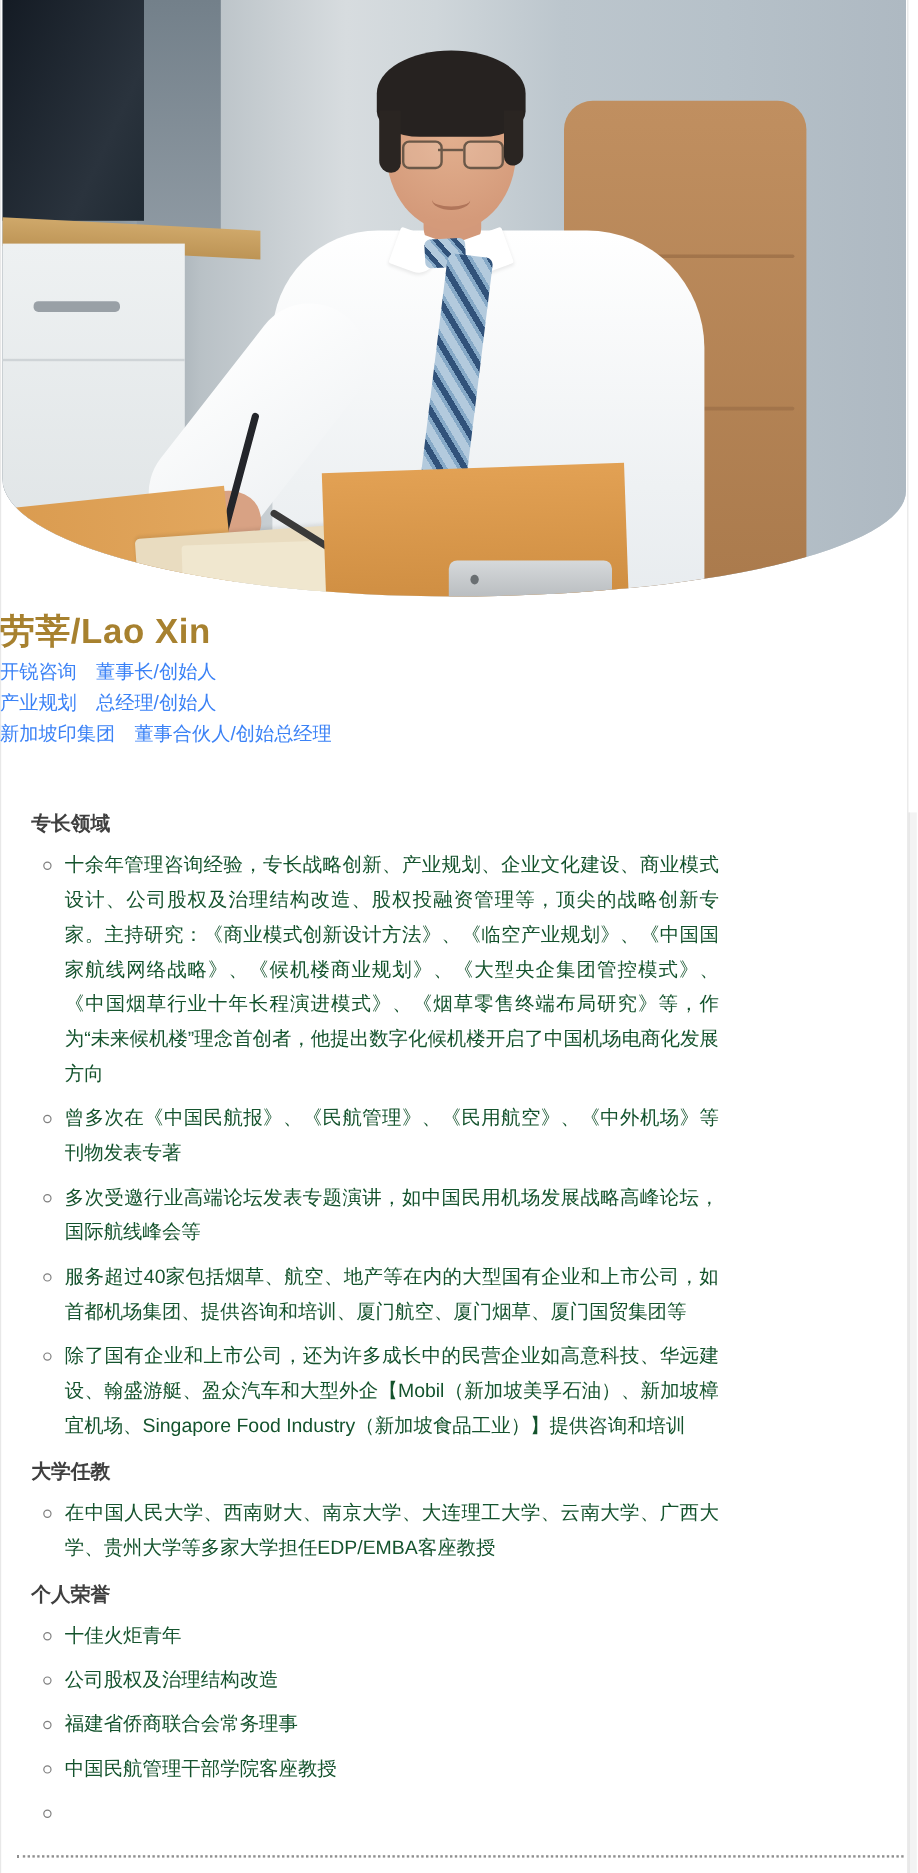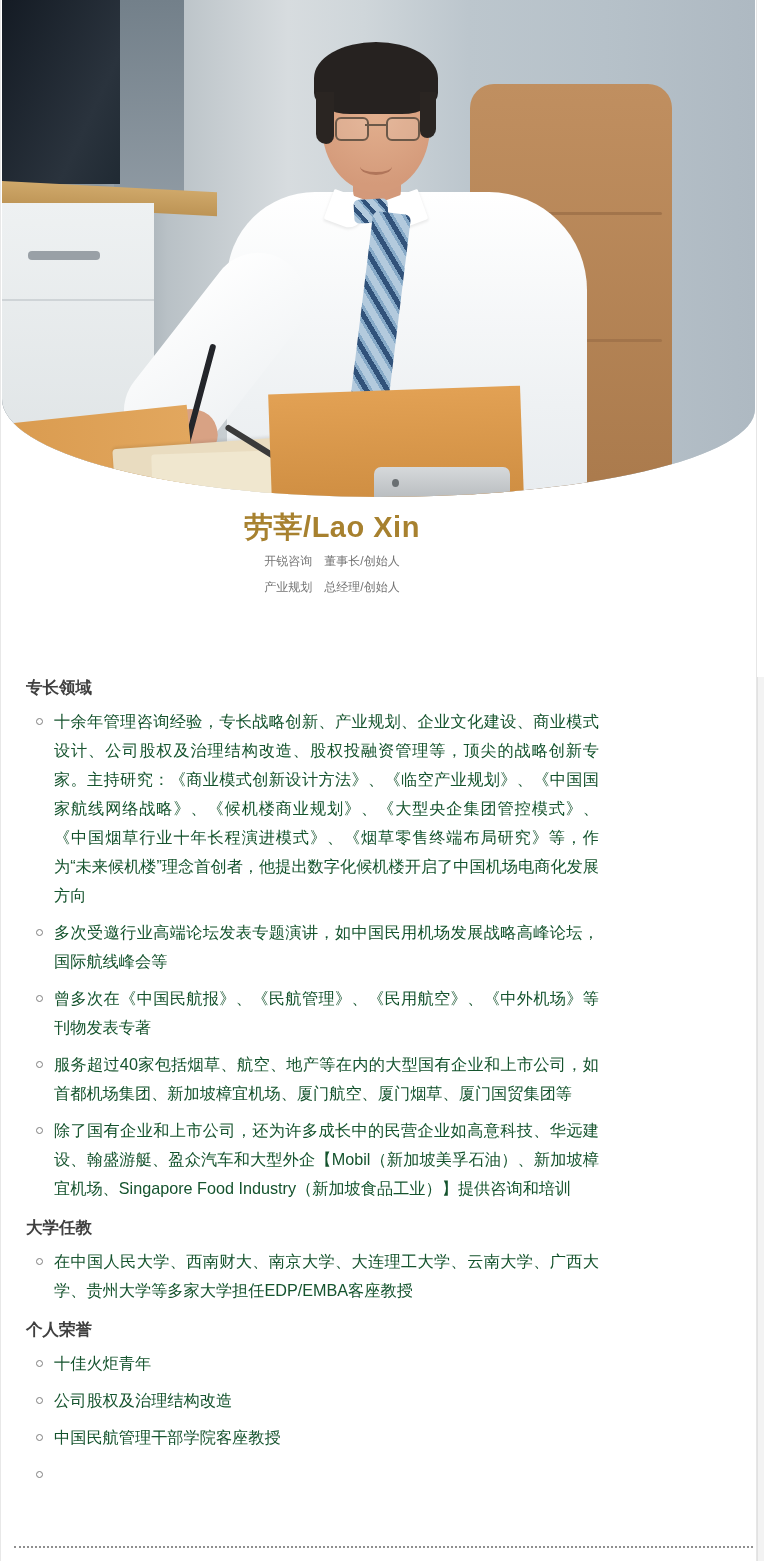--- a/index.html
+++ b/index.html
@@ -51,24 +51,24 @@
   .pen-held{left:192px;top:342px;width:6px;height:128px;background:#23252a;border-radius:3px;transform:rotate(15deg);}
   .desk-left{left:-10px;top:415px;width:200px;height:92px;background:linear-gradient(90deg,#d99a4e,#e2a75e);transform:rotate(-6deg);}
   .papers{left:112px;top:441px;width:234px;height:58px;background:#ead dcc;background:#e9dcc0;border-radius:4px;transform:rotate(-4deg);box-shadow:0 -2px 3px rgba(0,0,0,.08);}
   .paper2{left:150px;top:452px;width:150px;height:46px;background:#f0e7cf;border-radius:3px;transform:rotate(-2deg);}
   .pen-on-paper{left:218px;top:444px;width:78px;height:6px;background:#3a3a3a;border-radius:3px;transform:rotate(32deg);}
   .desk-right{left:268px;top:390px;width:252px;height:110px;background:linear-gradient(180deg,#e2a154,#cf8e42);transform:rotate(-2deg);}
   .laptop{left:372px;top:467px;width:136px;height:32px;background:linear-gradient(180deg,#d6d9db,#b8bcbf);border-radius:7px 7px 0 0;}
   .apple-dot{left:18px;top:12px;width:7px;height:8px;background:#6a6f72;border-radius:50%;}
 
   
-  .header{position:absolute;left:0;top:511px;width:664px;text-align:center;}
+  .header{position:absolute;left:0;top:511px;width:664px;text-align:left;}
   .name{font-size:29px;line-height:33px;font-weight:700;color:#a7812f;letter-spacing:.5px;}
   .titles{margin-top:4px;}
-  .title-line{font-size:12px;line-height:26px;color:#737373;}
+  .title-line{font-size:16px;line-height:26px;color:#3b82f6;}
 
   .content{position:absolute;left:0;top:677px;width:616px;padding:0 17px 0 26px;box-sizing:border-box;}
   .section-heading{font-size:16.5px;line-height:21px;font-weight:700;color:#3f3f3f;margin:0 0 9px 0;}
   .blist{margin:0 0 14px 0;padding:0;list-style:none;}
   .li{display:flex;margin:0 0 8px 0;}
   .dot{flex:none;width:5px;height:5px;border:1px solid #7f7f7f;border-radius:50%;margin:11px 11px 0 10px;}
   .li p{margin:0;font-size:16.2px;line-height:29px;color:#14532d;text-align:justify;}
 
   .separator{position:absolute;left:14px;right:12px;top:1546px;border-top:2px dotted #8f8f8f;}
 </style>
@@ -115,42 +115,43 @@
   <div class="laptop">
     <div class="apple-dot"></div>
   </div>
 </div>
 
 <div class="header">
   <div class="name">劳莘/Lao Xin</div>
   <div class="titles">
     <div class="title-line">开锐咨询　董事长/创始人</div>
     <div class="title-line">产业规划　总经理/创始人</div>
+    <div class="title-line">新加坡印集团　董事合伙人/创始总经理</div>
   </div>
 </div>
 
 <div class="content">
 
   <h3 class="section-heading">专长领域</h3>
   <ul class="blist">
     <li class="li">
         <span class="dot"></span>
         <p>十余年管理咨询经验，专长战略创新、产业规划、企业文化建设、商业模式设计、公司股权及治理结构改造、股权投融资管理等，顶尖的战略创新专家。主持研究：《商业模式创新设计方法》、《临空产业规划》、《中国国家航线网络战略》、《候机楼商业规划》、《大型央企集团管控模式》、《中国烟草行业十年长程演进模式》、《烟草零售终端布局研究》等，作为“未来候机楼”理念首创者，他提出数字化候机楼开启了中国机场电商化发展方向</p>
       </li>
     <li class="li">
         <span class="dot"></span>
+        <p>曾多次在《中国民航报》、《民航管理》、《民用航空》、《中外机场》等刊物发表专著</p>
+      </li>
+    <li class="li">
+        <span class="dot"></span>
         <p>多次受邀行业高端论坛发表专题演讲，如中国民用机场发展战略高峰论坛，国际航线峰会等</p>
       </li>
     <li class="li">
         <span class="dot"></span>
-        <p>曾多次在《中国民航报》、《民航管理》、《民用航空》、《中外机场》等刊物发表专著</p>
-      </li>
-    <li class="li">
-        <span class="dot"></span>
-        <p>服务超过40家包括烟草、航空、地产等在内的大型国有企业和上市公司，如首都机场集团、新加坡樟宜机场、厦门航空、厦门烟草、厦门国贸集团等</p>
+        <p>服务超过40家包括烟草、航空、地产等在内的大型国有企业和上市公司，如首都机场集团、提供咨询和培训、厦门航空、厦门烟草、厦门国贸集团等</p>
       </li>
     <li class="li">
         <span class="dot"></span>
         <p>除了国有企业和上市公司，还为许多成长中的民营企业如高意科技、华远建设、翰盛游艇、盈众汽车和大型外企【Mobil（新加坡美孚石油）、新加坡樟宜机场、Singapore Food Industry（新加坡食品工业）】提供咨询和培训</p>
       </li>
   </ul>
 
   <h3 class="section-heading">大学任教</h3>
   <ul class="blist">
     <li class="li">
@@ -164,20 +165,24 @@
     <li class="li">
         <span class="dot"></span>
         <p>十佳火炬青年</p>
       </li>
     <li class="li">
         <span class="dot"></span>
         <p>公司股权及治理结构改造</p>
       </li>
     <li class="li">
         <span class="dot"></span>
+        <p>福建省侨商联合会常务理事</p>
+      </li>
+    <li class="li">
+        <span class="dot"></span>
         <p>中国民航管理干部学院客座教授</p>
       </li>
     <li class="li">
         <span class="dot"></span>
       </li>
   </ul>
 </div>
 
 <div class="separator"></div>
 

